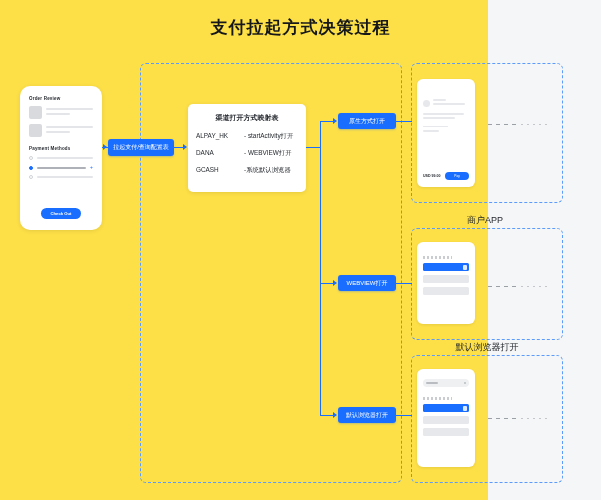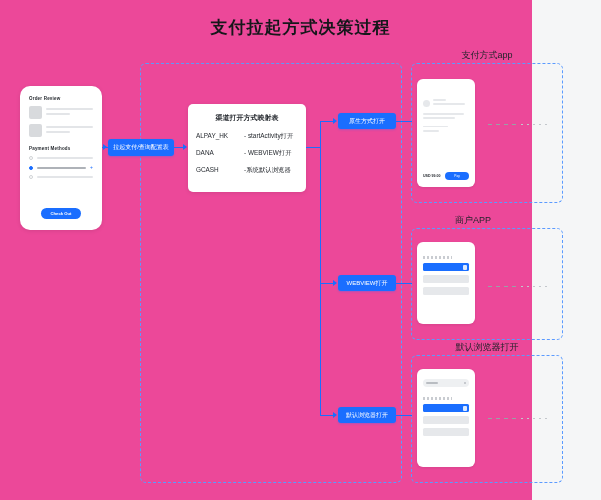--- a/index.html
+++ b/index.html
@@ -2,21 +2,21 @@
 <html><head>
 <meta charset="utf-8">
 <style>
   * { box-sizing: border-box; margin: 0; padding: 0; }
   html, body {
     width: 601px; height: 500px;
     background: #f5f6f7;
     font-family: "Liberation Sans", "DejaVu Sans", sans-serif;
     overflow: hidden;
   }
-  #canvas { position: relative; width: 532px; height: 500px; background: #ec4899; }
+  #canvas { position: relative; width: 488px; height: 500px; background: #fde047; }
 
   
   .page-title {
     position: absolute; left: 0; top: 16px; width: 601px;
     text-align: center;
     font-size: 17px; font-weight: bold; color: #15171a;
     letter-spacing: 1px;
   }
 
   
@@ -30,21 +30,21 @@
   #group-app1 { left: 411px; top: 63px; width: 152px; height: 140px; }
   #group-app2 { left: 411px; top: 228px; width: 152px; height: 112px; }
   #group-app3 { left: 411px; top: 355px; width: 152px; height: 128px; }
 
   .group-heading {
     position: absolute;
     width: 152px; text-align: center;
     font-size: 9px; color: #1f2329; font-weight: normal;
   }
   #head-app1 { left: 411px; top: 49px; }
-  #head-app2 { left: 397px; top: 214px; }
+  #head-app2 { left: 409px; top: 214px; }
   #head-app3 { left: 411px; top: 341px; }
 
   
   .phone {
     position: absolute;
     background: #ffffff;
     border-radius: 10px;
     box-shadow: 0 1px 4px rgba(0,0,0,0.10);
   }
   #phone-checkout { left: 20px; top: 86px; width: 82px; height: 144px; }
@@ -179,21 +179,20 @@
 
 <div id="canvas">
 
   <div class="page-title">支付拉起方式决策过程</div>
 
   <div class="dashed-box" id="group-main"></div>
   <div class="dashed-box" id="group-app1"></div>
   <div class="dashed-box" id="group-app2"></div>
   <div class="dashed-box" id="group-app3"></div>
 
-  <div class="group-heading" id="head-app1">支付方式app</div>
   <div class="group-heading" id="head-app2">商户APP</div>
   <div class="group-heading" id="head-app3">默认浏览器打开</div>
 
   <div class="phone" id="phone-checkout">
     <div class="ph-inner">
       <div class="ph-h">Order Review</div>
       <div class="ph-row">
         <div class="ph-thumb"></div>
         <div class="ph-lines">
           <div class="ph-line w100"></div>

